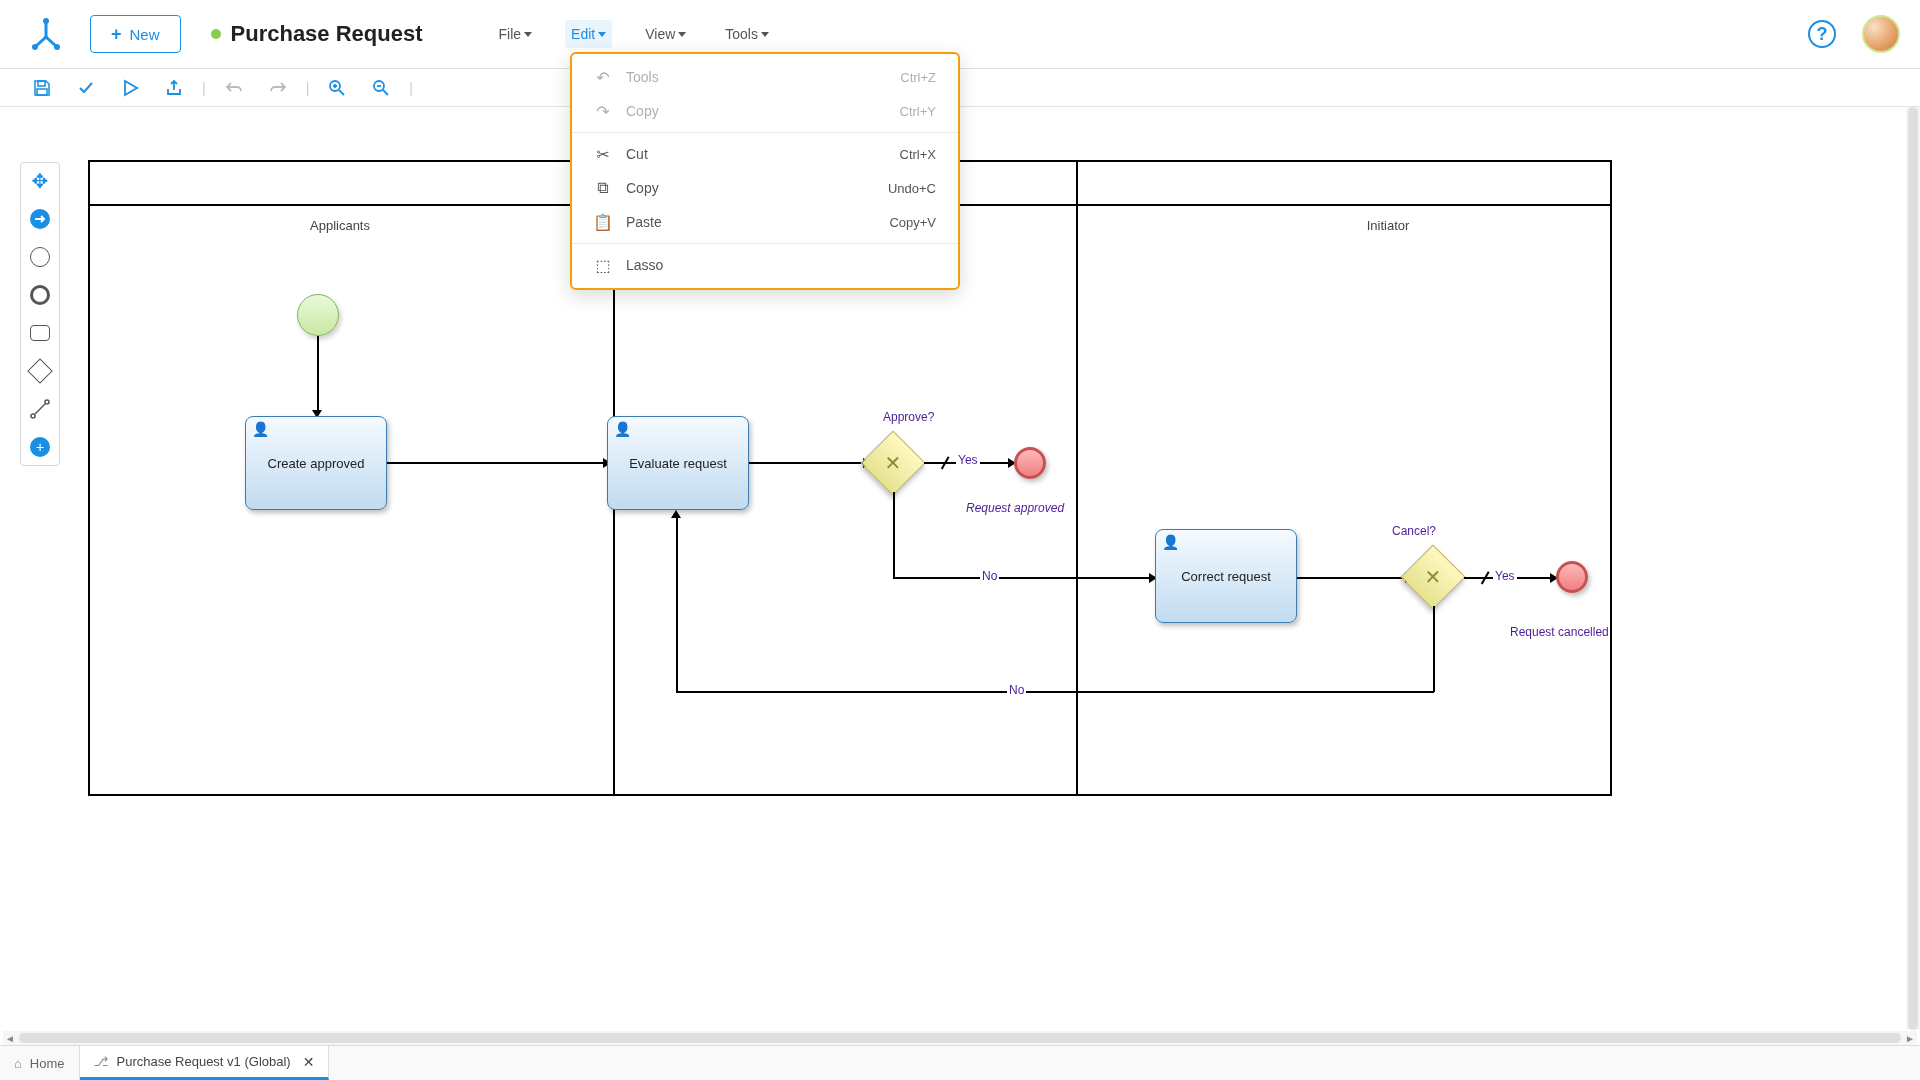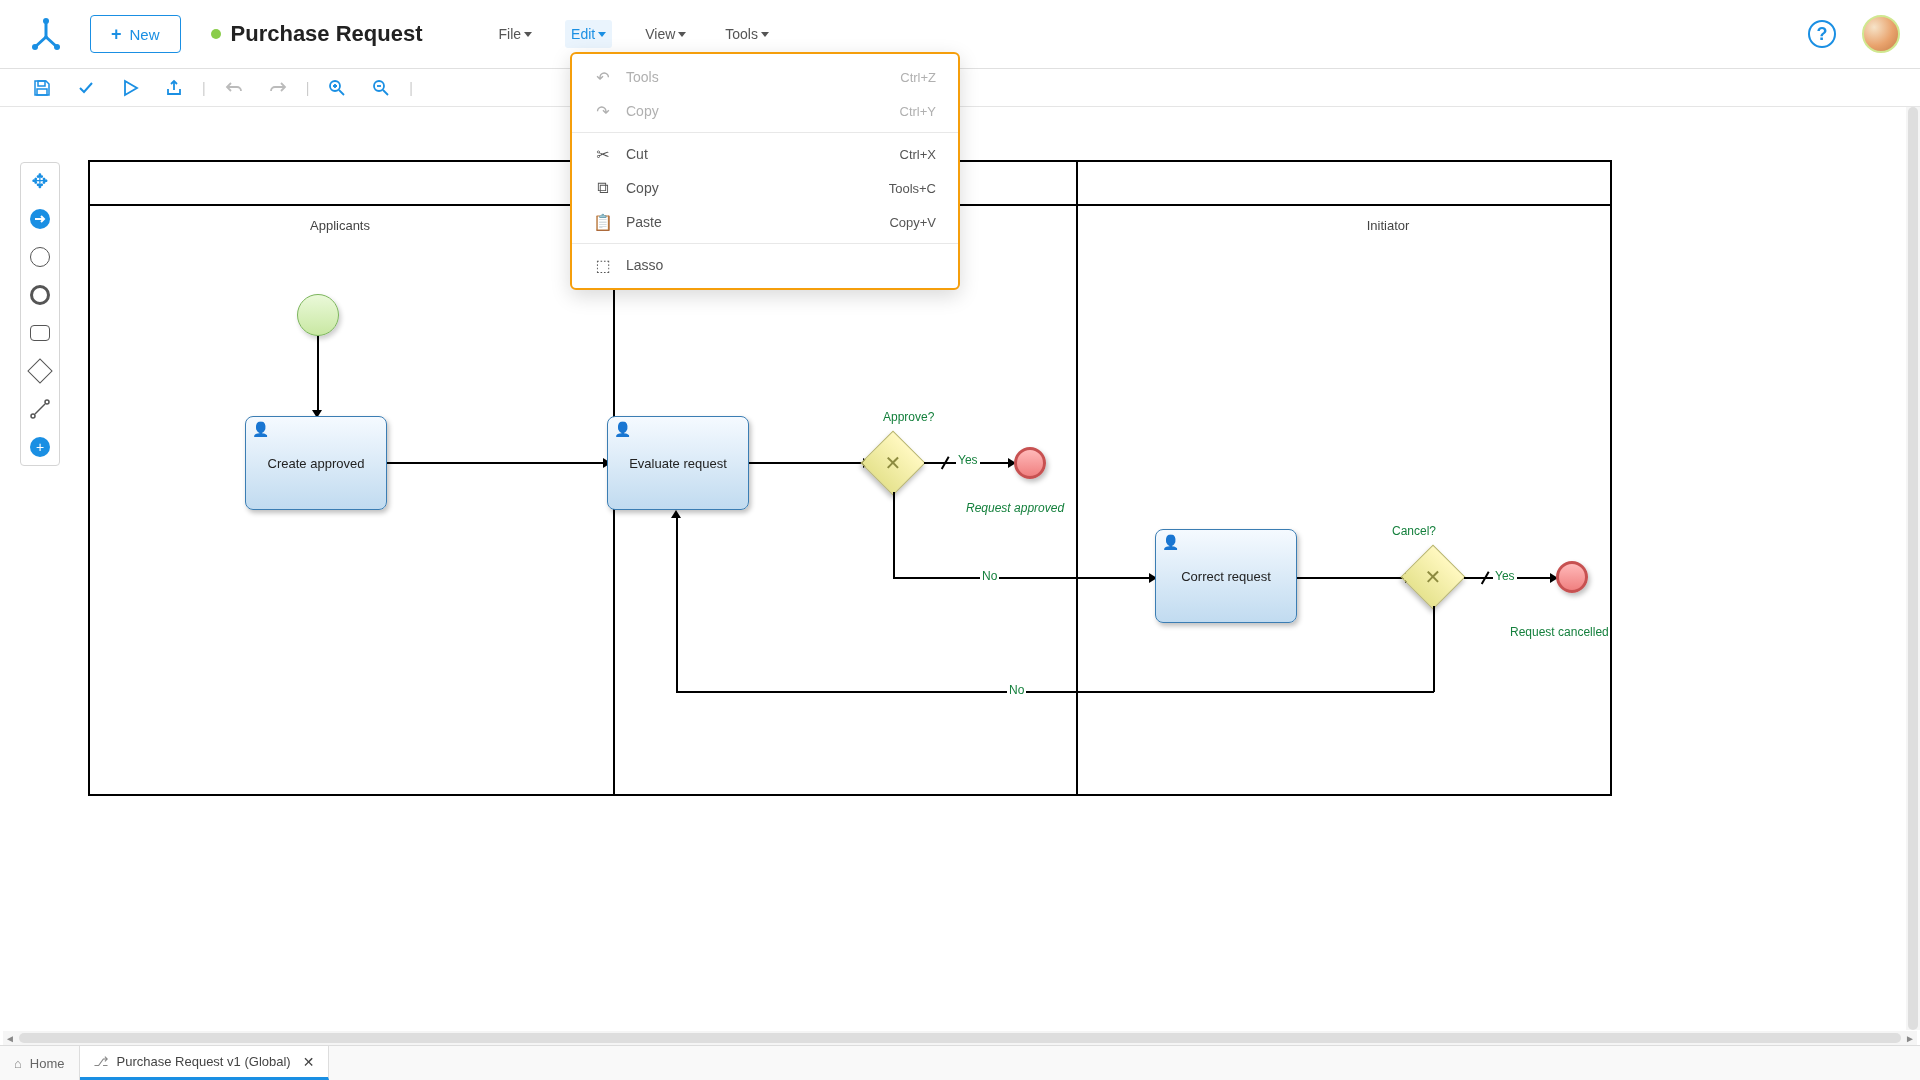--- a/index.html
+++ b/index.html
@@ -54,21 +54,21 @@
   .lane1-sep { left:523px;}
   .lane2-sep { left:986px;}
   .lane-label { position:absolute; top:56px; font-size:13px; color:#444; width:260px; text-align:center;}
 
   .task { position:absolute; width:142px; height:94px; border:1px solid #3b7db3; border-radius:8px; background:linear-gradient(#f5faff,#c1dbf0); box-shadow:2px 3px 5px rgba(0,0,0,0.25); display:flex; align-items:center; justify-content:center; font-size:13px; color:#222;}
   .task .task-user { position:absolute; top:4px; left:6px; color:#2a6fba; font-size:14px;}
   .gateway { position:absolute; width:46px; height:46px; transform:rotate(45deg); background:linear-gradient(#fff8c0,#e6e38f); border:1px solid #b8b566; box-shadow:2px 3px 5px rgba(0,0,0,0.25);}
   .gateway::after { content:"✕"; position:absolute; left:0; top:0; width:100%; height:100%; transform:rotate(-45deg); display:flex; align-items:center; justify-content:center; font-size:20px; color:#8c8a3f;}
   .end-evt { position:absolute; width:32px; height:32px; border-radius:50%; background:linear-gradient(#ffb9b9,#f08080); border:3px solid #c75151; box-shadow:2px 3px 5px rgba(0,0,0,0.25);}
   .start-evt { position:absolute; width:42px; height:42px; border-radius:50%; background:linear-gradient(#eaf9d9,#c9e8a3); border:1.5px solid #7cb55c; box-shadow:2px 3px 5px rgba(0,0,0,0.2);}
-  .note { position:absolute; font-size:12px; color:#15803d;}
+  .note { position:absolute; font-size:12px; color:#4c1d95;}
   .arrowhead { position:absolute; width:0; height:0; border-left:8px solid #000; border-top:5px solid transparent; border-bottom:5px solid transparent;}
   .arrowhead.down { border-left:5px solid transparent; border-right:5px solid transparent; border-top:8px solid #000; border-bottom:none;}
   .line-h { position:absolute; height:1.5px; background:#000;}
   .line-v { position:absolute; width:1.5px; background:#000;}
   .slash { position:absolute; width:14px; height:1.5px; background:#000; transform:rotate(-60deg);}
 
   
   .h-scroll { position:absolute; left:3px; right:3px; top:1031px; height:14px; background:#f5f5f5; display:flex; align-items:center;}
   .h-scroll .sc-btn { width:14px; height:14px; color:#888; font-size:10px; display:flex; align-items:center; justify-content:center; cursor:pointer;}
   .h-scroll .sc-track { flex:1; height:10px; background:#dedede; border-radius:5px; margin:0 2px;}
@@ -199,21 +199,21 @@
   </div>
   <div class="edit-sep"></div>
   <div class="edit-row">
     <span class="ic">✂</span>
     <span>Cut</span>
     <span class="shortcut">Ctrl+X</span>
   </div>
   <div class="edit-row">
     <span class="ic">⧉</span>
     <span>Copy</span>
-    <span class="shortcut">Tools+C</span>
+    <span class="shortcut">Undo+C</span>
   </div>
   <div class="edit-row">
     <span class="ic">📋</span>
     <span>Paste</span>
     <span class="shortcut">Copy+V</span>
   </div>
   <div class="edit-sep"></div>
   <div class="edit-row">
     <span class="ic">⬚</span>
     <span>Lasso</span>

